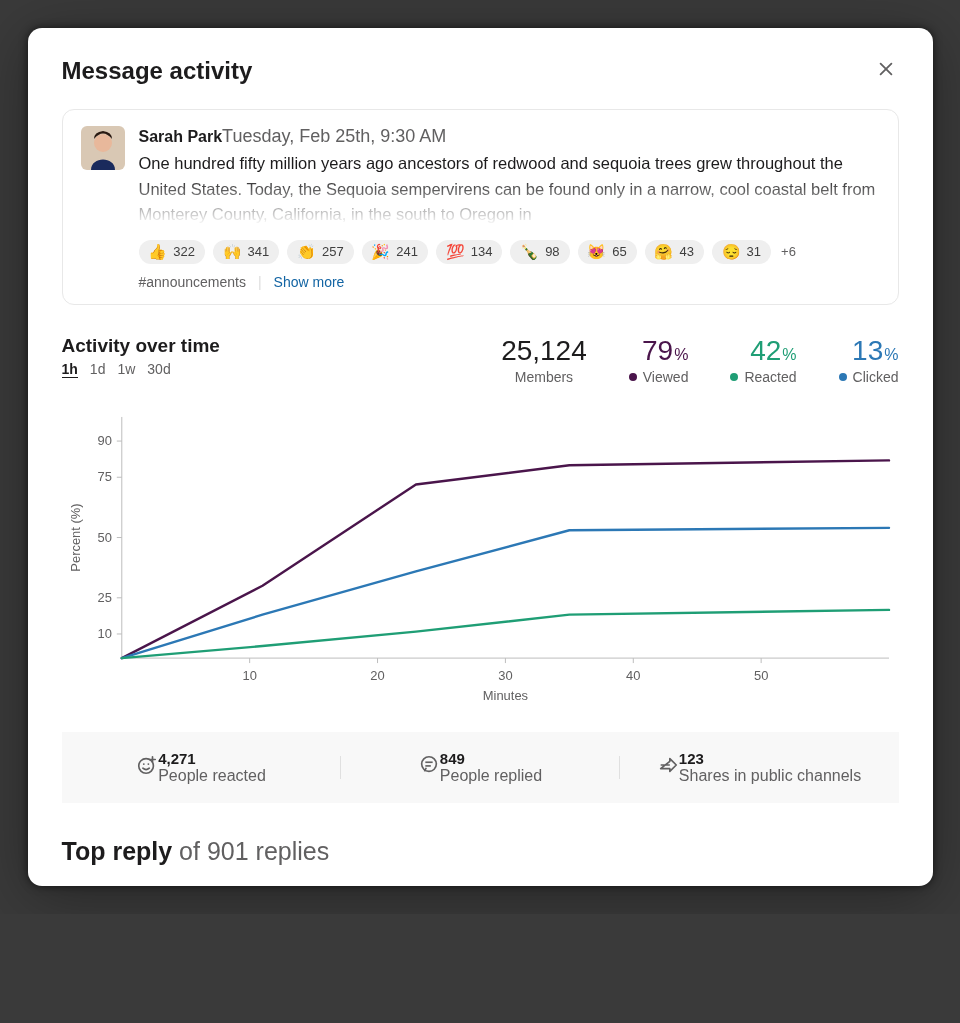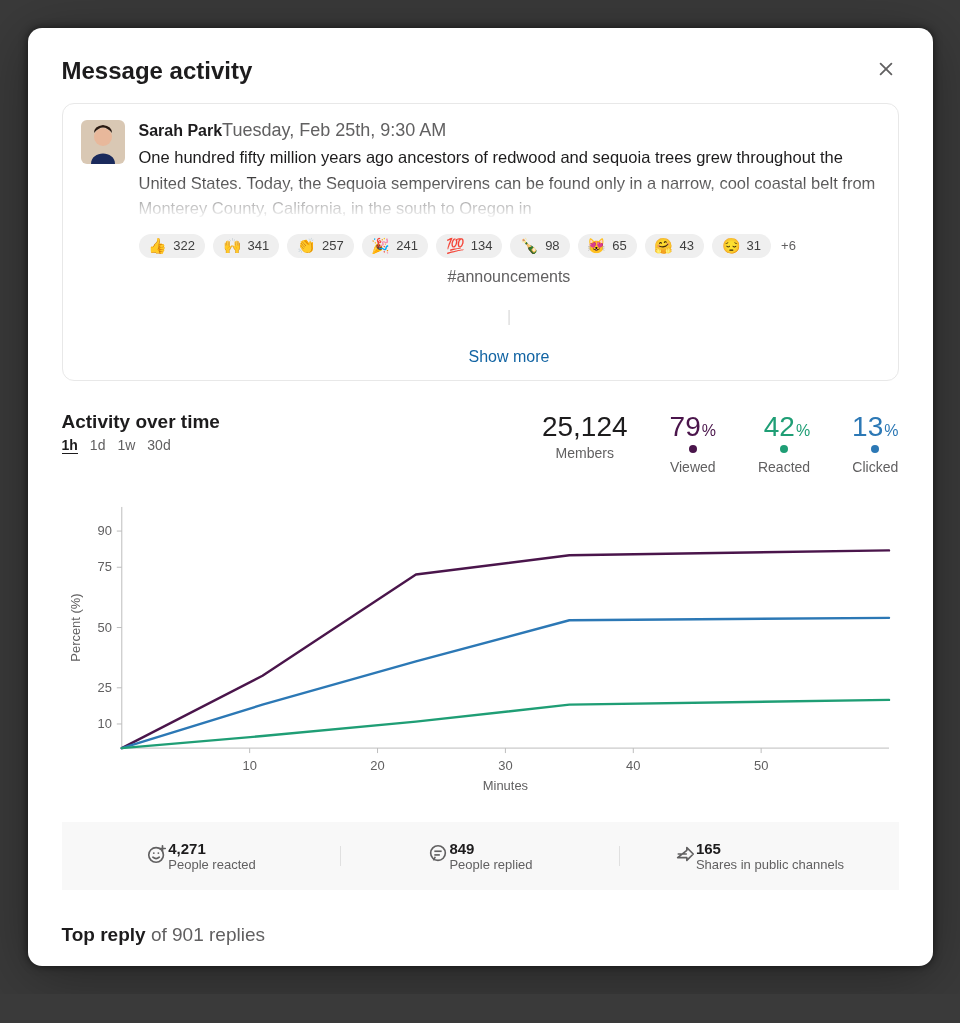--- a/index.html
+++ b/index.html
@@ -30,21 +30,21 @@
     width: 905px;
     background: var(--bg-card);
     border-radius: 14px;
     padding: 28px 34px 20px 34px;
     box-shadow: 0 0 8px rgba(0,0,0,0.6), 0 10px 60px rgba(0,0,0,0.35);
   }
   .panel-header {
     display: flex;
     justify-content: space-between;
     align-items: center;
-    margin-bottom: 18px;
+    margin-bottom: 24px;
   }
   .panel-title { font-size: 24px; font-weight: 800; }
   .close-btn {
     background: none;
     border: none;
     cursor: pointer;
     color: #616061;
     padding: 4px;
   }
   .close-btn svg { width: 18px; height: 18px; }
@@ -90,24 +90,23 @@
     display: inline-flex; align-items: center; gap: 6px;
     background: var(--bg-pill);
     border-radius: 999px;
     padding: 3px 10px;
     font-size: 13px;
     color: #3f3f3f;
   }
   .reaction-pill .emoji { font-size: 15px; }
   .reaction-overflow { color: var(--text-secondary); font-size: 13px; align-self: center; padding-left: 2px;}
   .msg-footer {
-    display: flex; align-items: center; gap: 22px;
-    font-size: 16px;
+    display: flex; align-items: center; gap: 12px;
+    font-size: 14px;
     color: var(--text-secondary);
-    flex-direction: column;
   }
   .msg-footer .sep { color: #dcdcdc; }
   .msg-footer .showmore { color: var(--link); cursor: pointer; }
 
   
   .stats-row {
     display: flex;
     align-items: flex-start;
     margin-top: 30px;
     gap: 20px;
@@ -132,21 +131,21 @@
     font-size: 28px; font-weight: 500;
     display: flex; align-items: baseline; justify-content: center; gap: 1px;
   }
   .stat-block.right .stat-big { justify-content: flex-end; }
   .stat-big .pct { font-size: 16px; }
   .stat-label {
     display: flex; align-items: center; justify-content: center; gap: 6px;
     font-size: 14px; color: var(--text-secondary);
     margin-top: 2px;
   }
-  .stat-block.right .stat-label { justify-content: flex-end; flex-direction: column; }
+  .stat-block.right .stat-label { justify-content: flex-end; }
   .dot { width: 8px; height: 8px; border-radius: 50%; display: inline-block; }
   .dot.purple { background: var(--purple); }
   .dot.teal { background: var(--teal); }
   .dot.blue { background: var(--blue); }
   .c-purple { color: var(--purple); }
   .c-teal   { color: var(--teal); }
   .c-blue   { color: var(--blue); }
 
   
   .chart-wrap { margin-top: 22px; }
@@ -169,26 +168,26 @@
     position: relative;
   }
   .summary-item:not(:last-child)::after {
     content: "";
     position: absolute;
     right: 0; top: 6px; bottom: 6px;
     width: 1px; background: #e0e0e0;
   }
   .summary-icon { width: 22px; height: 22px; color: #616061; }
   .summary-text .val { font-weight: 700; font-size: 15px; }
-  .summary-text .lbl { font-size: 13px; color: var(--text-secondary); }
+  .summary-text .lbl { font-size: 16px; color: var(--text-secondary); }
 
   
   .top-reply {
     margin-top: 34px;
-    font-size: 19px;
+    font-size: 25px;
   }
   .top-reply .strong { font-weight: 800; }
   .top-reply .rest { color: var(--text-secondary); }
 </style>
 </head>
 <body>
 
 <div class="panel">
 
   <div class="panel-header">
@@ -368,21 +367,21 @@
         <div class="summary-text">
           <div class="val">849</div>
           <div class="lbl">People replied</div>
         </div>
       </div>
       <div class="summary-item">
         <span><svg class="summary-icon" viewBox="0 0 24 24" fill="none" stroke="currentColor" stroke-width="1.8" stroke-linejoin="round">
             <path d="M4 12 L14 12 M14 8 L14 5 L21 12 L14 19 L14 16 L4 16 Z" fill="none"></path>
           </svg></span>
         <div class="summary-text">
-          <div class="val">165</div>
+          <div class="val">123</div>
           <div class="lbl">Shares in public channels</div>
         </div>
       </div>
     </div>
 
   <div class="top-reply">
     <span class="strong">Top reply</span><span class="rest"> of 901 replies</span>
   </div>
 
 </div>

